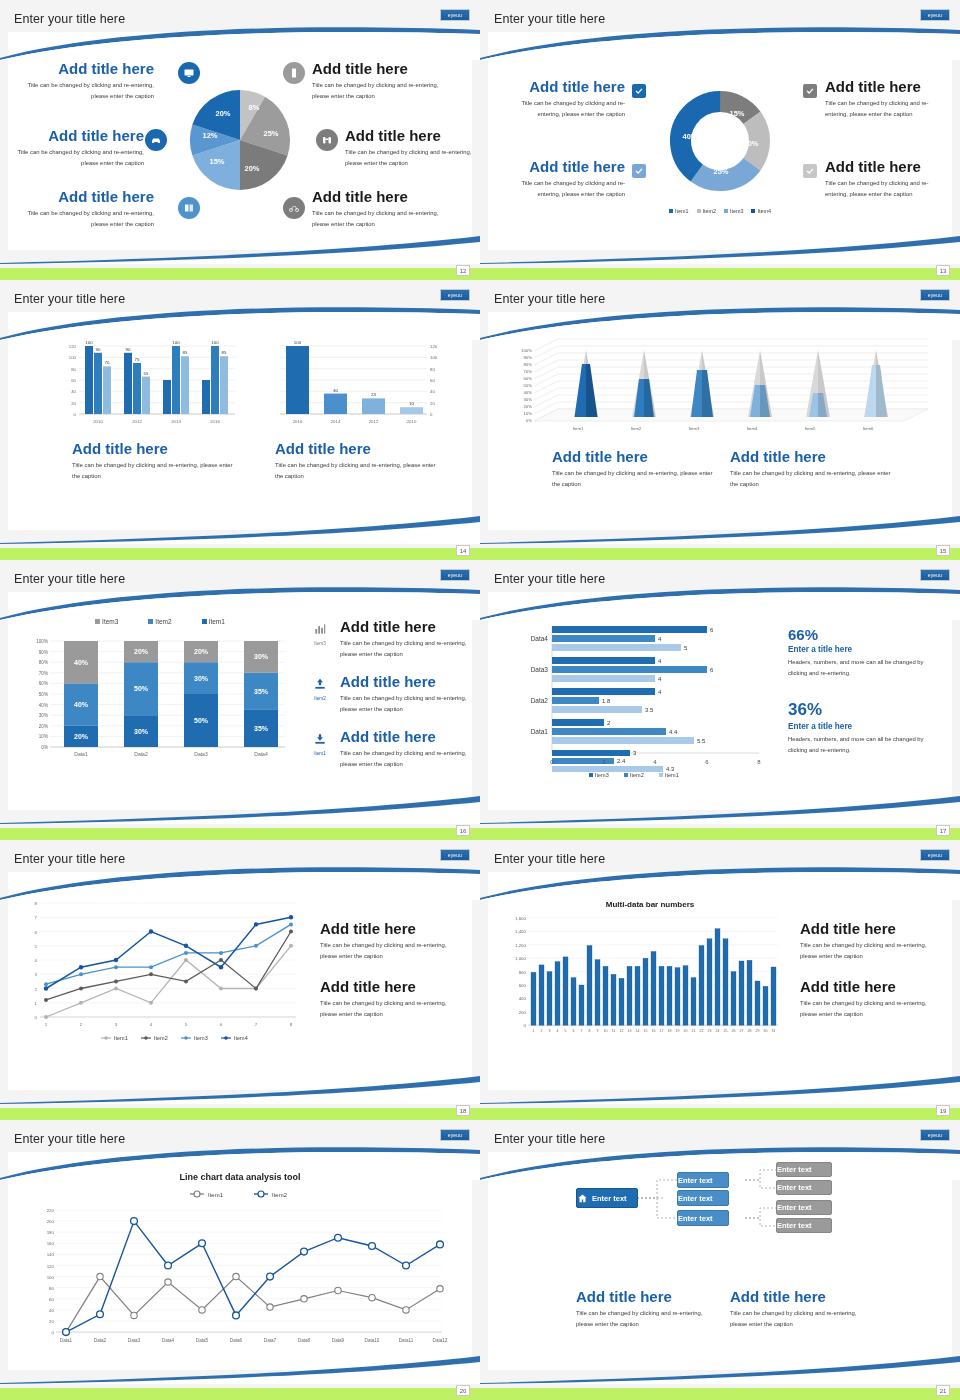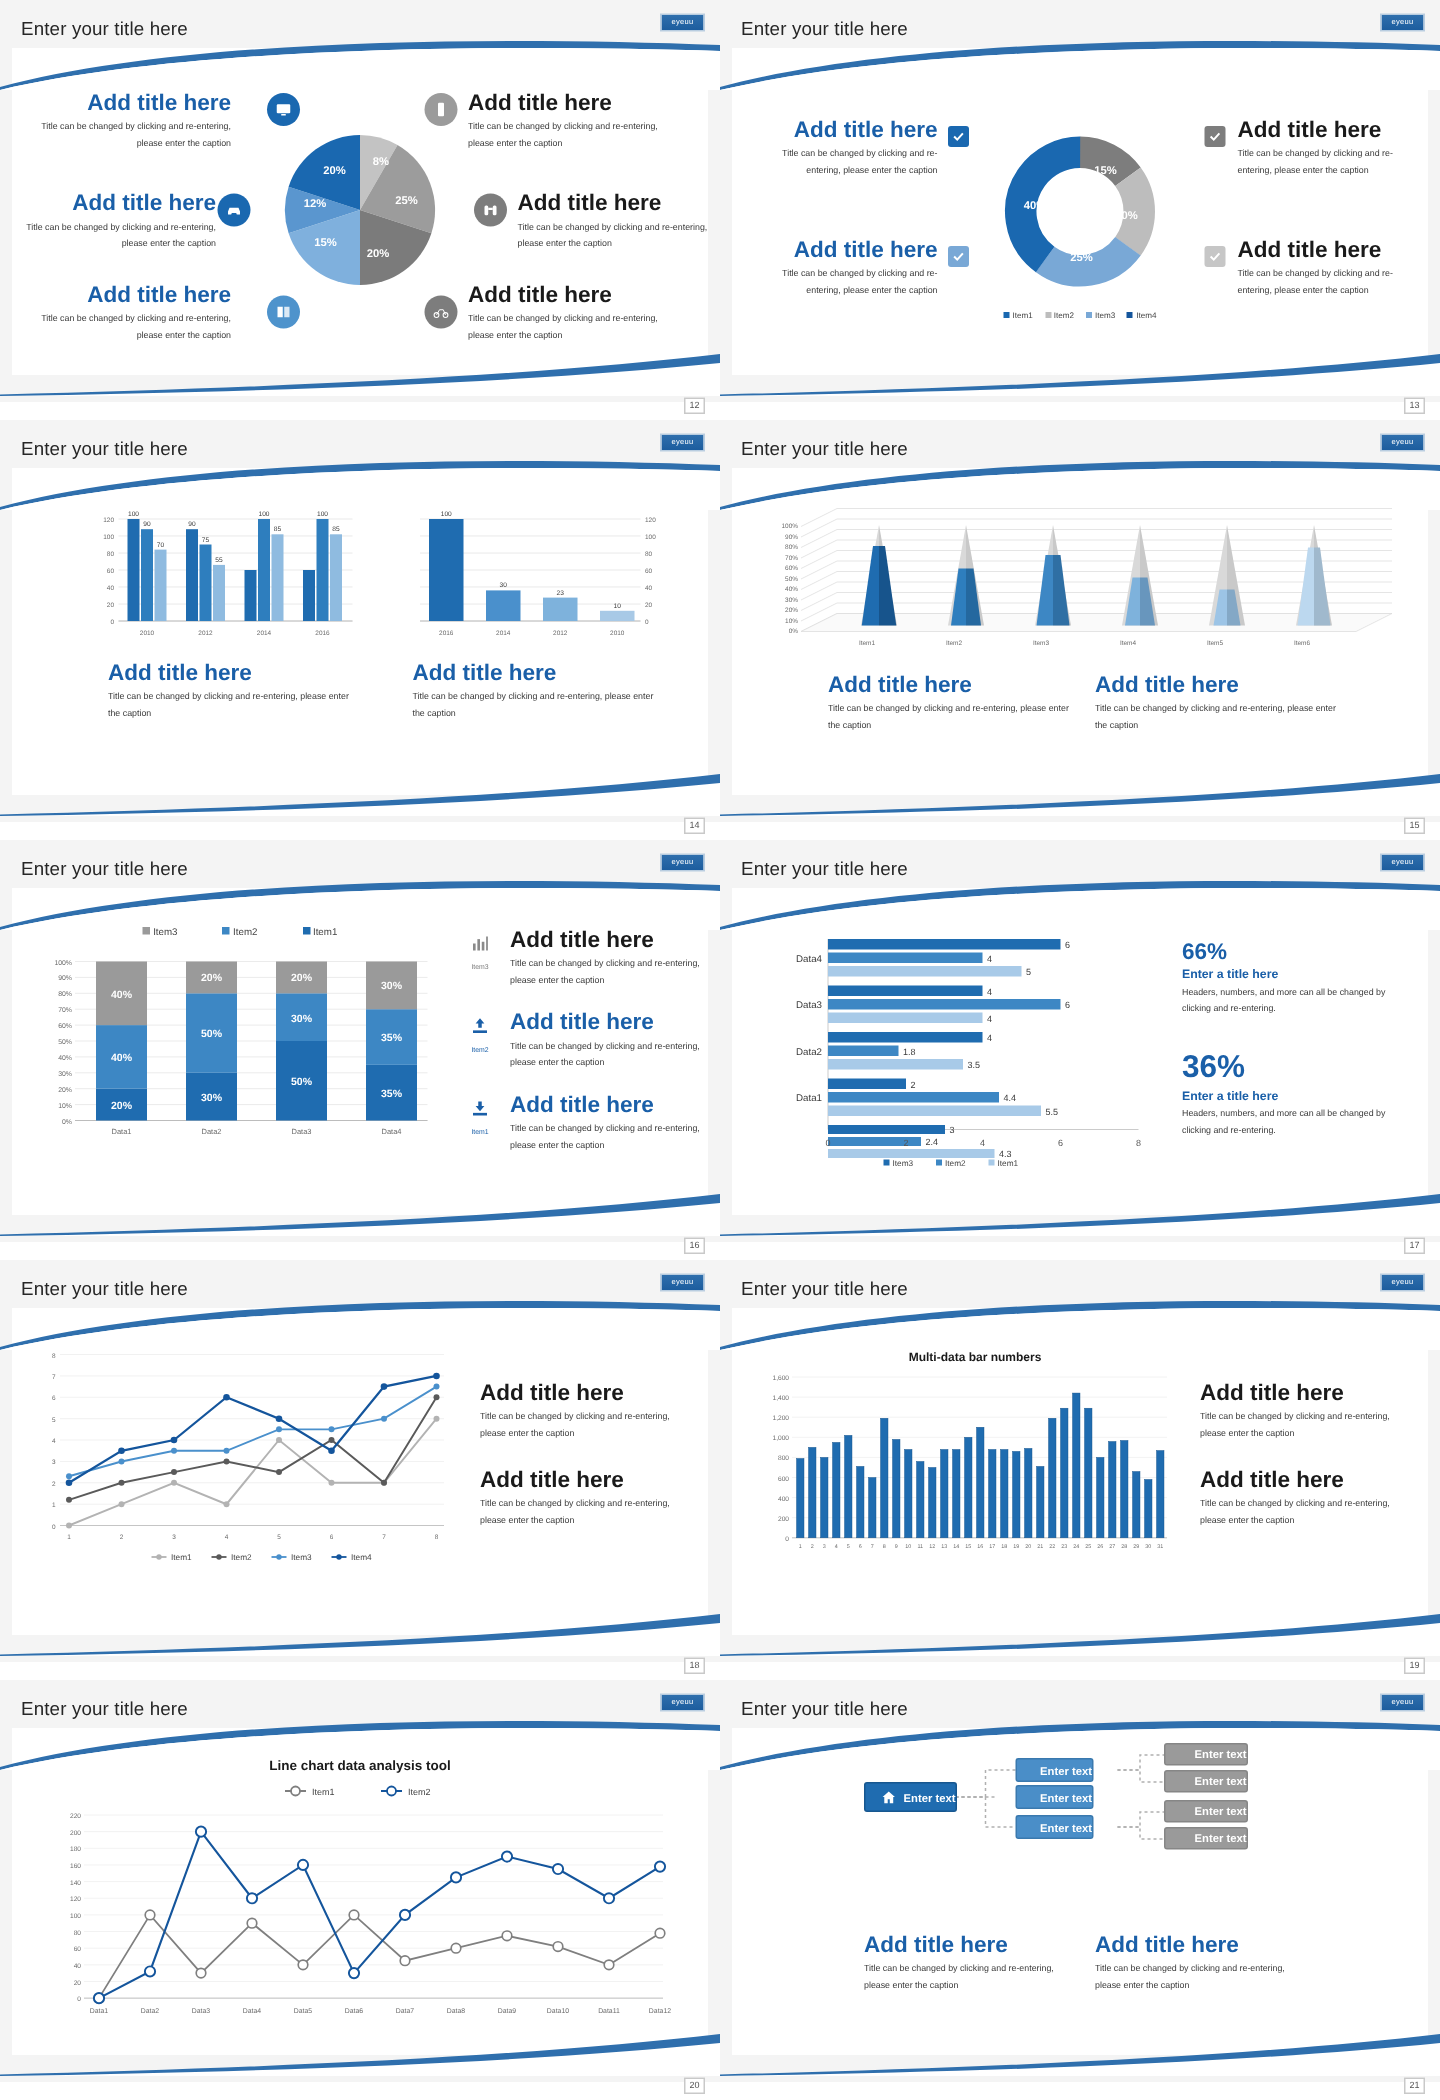--- a/index.html
+++ b/index.html
@@ -3,21 +3,21 @@
 <meta charset="utf-8">
 <style>
   * { box-sizing: border-box; margin: 0; padding: 0; }
   body {
     width: 960px; height: 1400px;
     background: #e9e9e9;
     font-family: "Liberation Sans", sans-serif;
     overflow: hidden;
   }
   .grid { display: grid; grid-template-columns: 480px 480px; grid-template-rows: repeat(5, 280px); }
-  .slide { position: relative; width: 480px; height: 280px; background: #ffffff; overflow: hidden; }
+  .slide { position: relative; width: 480px; height: 280px; background: #bef264; overflow: hidden; }
   .canvas { position: absolute; left: 0; top: 0; width: 480px; height: 268px; background: #f4f4f4; }
   .white-body {
     position: absolute; left: 8px; top: 32px; width: 464px; height: 218px;
     background: #ffffff;
     border-radius: 0 0 0 0;
   }
   .curve-top { position: absolute; left: 0; top: 24px; width: 480px; height: 36px; overflow: hidden; }
   .curve-bot { position: absolute; left: 0; bottom: 16px; width: 480px; height: 32px; overflow: hidden; }
   .slide-title {
     position: absolute; left: 14px; top: 12px;
@@ -48,21 +48,21 @@
   .ic.gray { background: #9b9b9b; }
   .ic.gray2 { background: #7d7d7d; }
   .ic svg { width: 12px; height: 12px; fill: #fff; }
   .chk { position: absolute; width: 14px; height: 14px; border-radius: 2px;
          display:flex; align-items:center; justify-content:center; }
   .chk svg { width: 10px; height: 10px; fill: #fff; }
   .legend { display: flex; gap: 8px; font-size: 5.4px; color: #444; align-items: center; justify-content: center; }
   .legend span.sw { width: 4px; height: 4px; display: inline-block; margin-right: 2px; }
   .axis-lbl { font-size: 4.3px; fill: #6b6b6b; }
   .val-lbl { font-size: 4.4px; fill: #3a3a3a; }
-  .flow-box { position: absolute; display: flex; align-items: center; justify-content: flex-end;
+  .flow-box { position: absolute; display: flex; align-items: center; justify-content: flex-start;
               color: #fff; font-size: 7.5px; font-weight: bold; border-radius: 2px; }
   .flow-blue { background: #1f6cb0; border: 1px solid #17578f; }
   .flow-blue2 { background: #4a8ec8; border: 1px solid #3a79ae; }
   .flow-gray { background: #9a9a9a; border: 1px solid #868686; }
 </style>
 </head>
 <body>
 
 <div class="grid">
 
@@ -671,21 +671,21 @@
           <text x="171" y="159">Item1</text>
       </g>
     </svg>
 
     <div class="blk" style="left:308px;top:66px;width:150px">
       <div style="color:#1a5fa8;font-size:15px;font-weight:bold">66%</div>
       <div class="h-title" style="font-size:8.2px;margin-top:2px">Enter a title here</div>
       <div class="cap">Headers, numbers, and more can all be changed by clicking and re-entering.</div>
     </div>
     <div class="blk" style="left:308px;top:140px;width:150px">
-      <div style="color:#1a5fa8;font-size:21px;font-weight:bold">36%</div>
+      <div style="color:#1a5fa8;font-size:17px;font-weight:bold">36%</div>
       <div class="h-title" style="font-size:8.2px;margin-top:2px">Enter a title here</div>
       <div class="cap">Headers, numbers, and more can all be changed by clicking and re-entering.</div>
     </div>
   </div>
 
   <div class="slide">
     <div class="canvas"></div>
     <div class="white-body"></div>
     <svg class="curve-top" viewBox="0 0 480 36" preserveAspectRatio="none">
       <path d="M0,34 C120,2 320,0 480,6 L480,10 C320,5 120,8 0,36 Z" fill="#2f6fad"></path>

